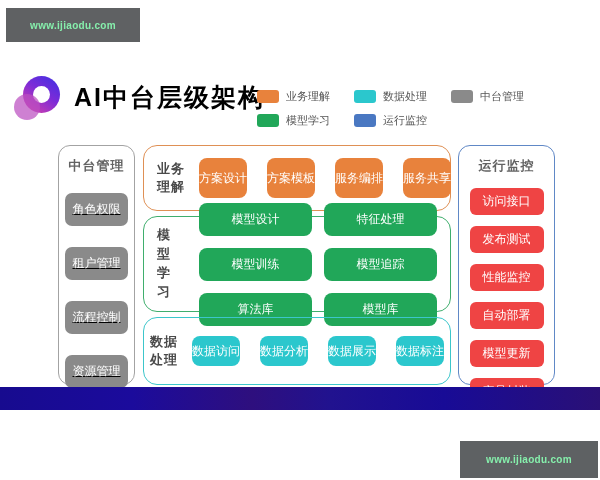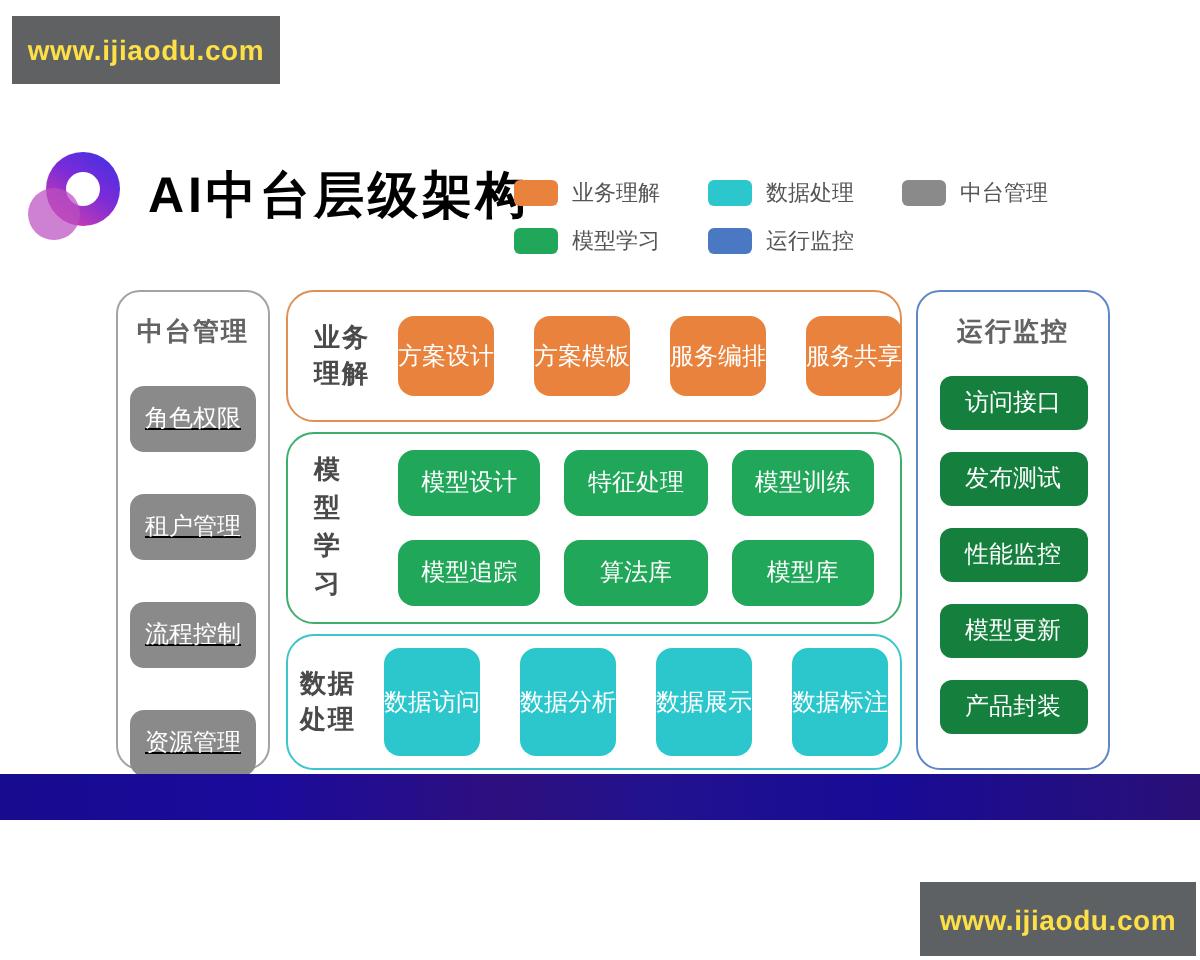--- a/index.html
+++ b/index.html
@@ -1,21 +1,21 @@
 <!DOCTYPE html>
 <html><head>
 <meta charset="utf-8">
 <style>
   html,body{margin:0;padding:0;background:#fff;}
   .slide{position:relative;width:600px;height:480px;background:#ffffff;overflow:hidden;
          font-family:"Liberation Sans","DejaVu Sans",sans-serif;}
 
   
-  .banner{position:absolute;background:#5f6163;color:#fde047;display:flex;align-items:center;
-          justify-content:center;font-size:14px;font-weight:bold;letter-spacing:.3px;}
+  .banner{position:absolute;background:#5f6163;color:#86efac;display:flex;align-items:center;
+          justify-content:center;font-size:10px;font-weight:bold;letter-spacing:.3px;}
   .banner-top{left:6px;top:8px;width:134px;height:34px;}
   .banner-bottom{right:2px;top:441px;width:138px;height:37px;background:#5e6163;}
 
   
   .brand{position:absolute;left:14px;top:74px;display:flex;align-items:center;}
   .logo{position:relative;width:48px;height:46px;flex:0 0 auto;}
   .logo-ring{position:absolute;left:9px;top:2px;width:37px;height:37px;border-radius:50%;
              background:linear-gradient(215deg,#4330e2 5%,#7b2bd8 45%,#c família 0,#cf3fae 90%);
              background:linear-gradient(215deg,#4330e2 5%,#7b2bd8 45%,#cf3fae 90%);}
   .logo-hole{position:absolute;left:19px;top:12px;width:17px;height:17px;border-radius:50%;background:#ffffff;}
@@ -40,37 +40,37 @@
   .panel-left{position:absolute;left:58px;top:145px;width:77px;height:240px;
               border:1.5px solid #a3a3a3;border-radius:12px;box-sizing:border-box;
               display:flex;flex-direction:column;align-items:center;}
   .panel-right{position:absolute;left:458px;top:145px;width:97px;height:240px;
                border:1.5px solid #6088c6;border-radius:12px;box-sizing:border-box;
                display:flex;flex-direction:column;align-items:center;}
   .panel-head{font-size:13px;font-weight:bold;color:#636363;letter-spacing:1px;margin-top:11px;}
   .panel-left .col{display:flex;flex-direction:column;gap:21px;margin-top:18px;text-decoration:underline;}
   .panel-left .chip{width:63px;height:33px;background:#8a8a8a;border-radius:7px;}
   .panel-right .col{display:flex;flex-direction:column;gap:11px;margin-top:13px;}
-  .panel-right .chip{width:74px;height:27px;background:#15803d;border-radius:6px;}
+  .panel-right .chip{width:74px;height:27px;background:#ef4444;border-radius:6px;}
 
   
   .band{position:absolute;left:143px;width:308px;box-sizing:border-box;border-radius:14px;
         display:flex;align-items:center;padding:16px 13px;}
   .band-business{top:145px;height:66px;border:1.5px solid #df9055;}
   .band-model{top:216px;height:96px;border:1.5px solid #3fae6d;}
   .band-data{top:317px;height:68px;border:1.5px solid #3cc6cb;justify-content:center;}
   .band-label{font-size:13px;font-weight:bold;color:#4a4a4a;line-height:1.4;
               letter-spacing:1px;width:42px;flex:0 0 auto;text-align:left;}
   .band-label.vert{line-height:1.45;}
   .band-row{display:flex;flex:1;gap:20px;}
   .band-row .chip{flex:1;height:40px;}
   .band-business .chip{background:#e8823c;}
-  .band-grid{display:grid;flex:1;grid-template-columns:1fr 1fr 1fr;gap:12px;}
+  .band-grid{display:grid;flex:1;grid-template-columns:1fr 1fr;gap:12px;}
   .band-grid .chip{height:33px;background:#21a759;}
-  .band-data .chip{background:#2bc7cd;height:54px;}
+  .band-data .chip{background:#2bc7cd;height:30px;}
 
   
   .bottom-bar{position:absolute;left:0;top:387px;width:600px;height:23px;
               background:linear-gradient(90deg,#170b8f 0%,#1b0b9c 22%,#2e0f7e 42%,
                           #21128f 55%,#180b96 74%,#2a1076 100%);}
 </style>
 </head>
 <body>
 
 <div class="slide">
@@ -163,20 +163,21 @@
       <div class="chip">数据标注</div>
     </div>
   </div>
 
   <div class="panel-right">
     <div class="panel-head">运行监控</div>
     <div class="col">
       <div class="chip">访问接口</div>
       <div class="chip">发布测试</div>
       <div class="chip">性能监控</div>
+      <div class="chip">自动部署</div>
       <div class="chip">模型更新</div>
       <div class="chip">产品封装</div>
     </div>
   </div>
 
   <div class="bottom-bar"></div>
 
   <div class="banner banner-bottom">
     <span>www.ijiaodu.com</span>
   </div>

